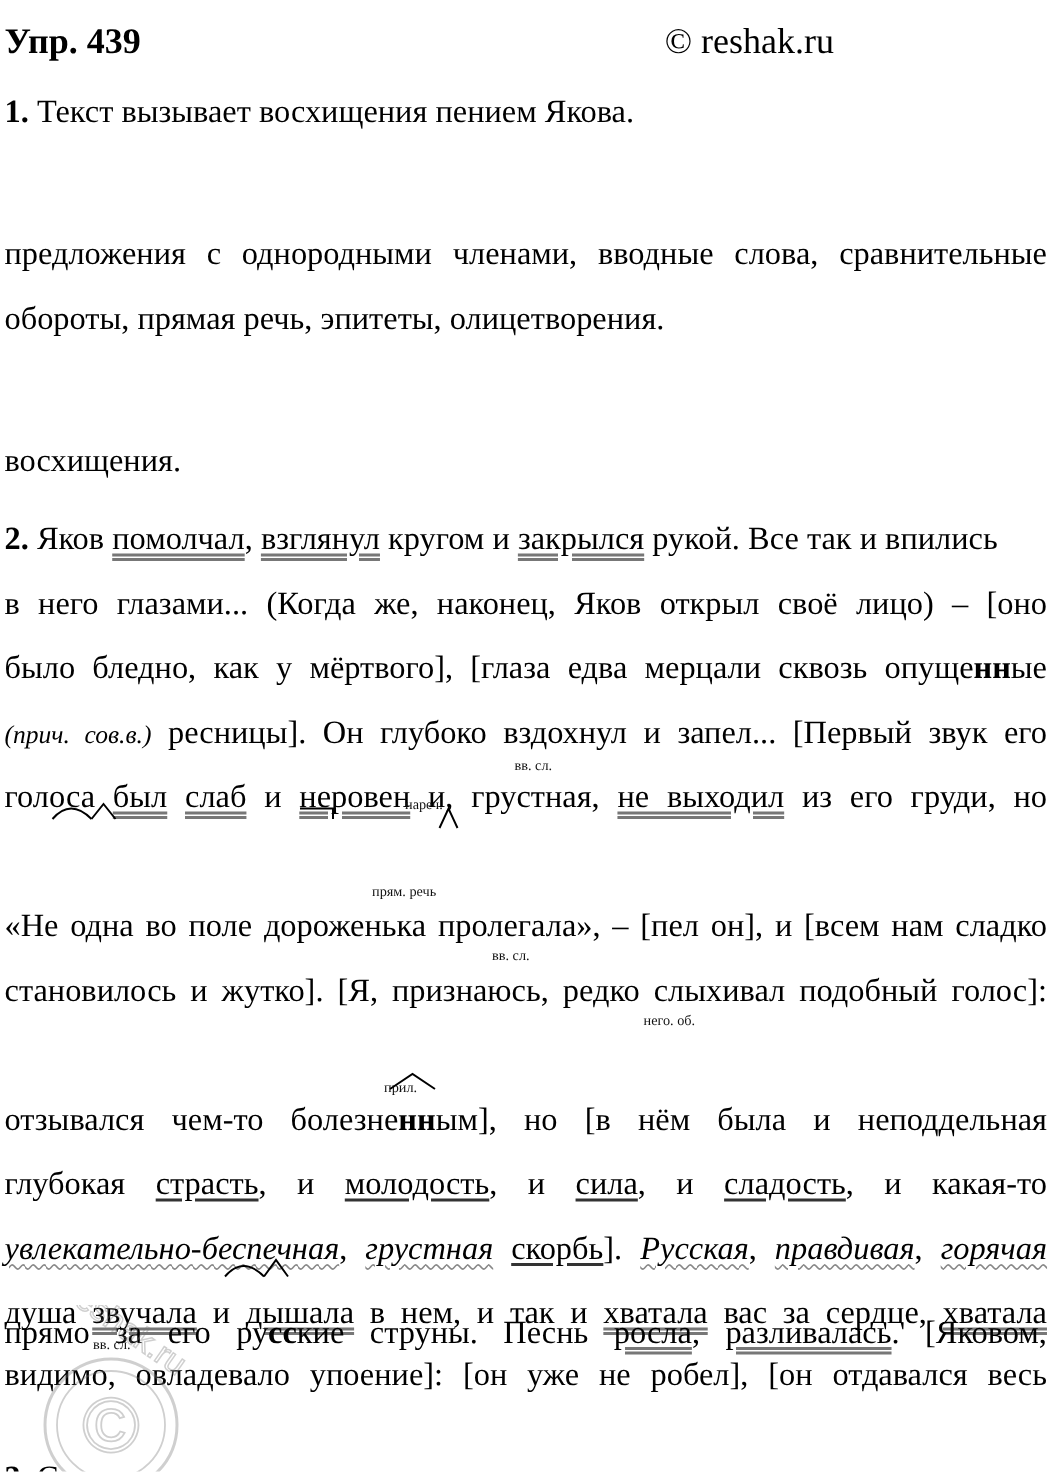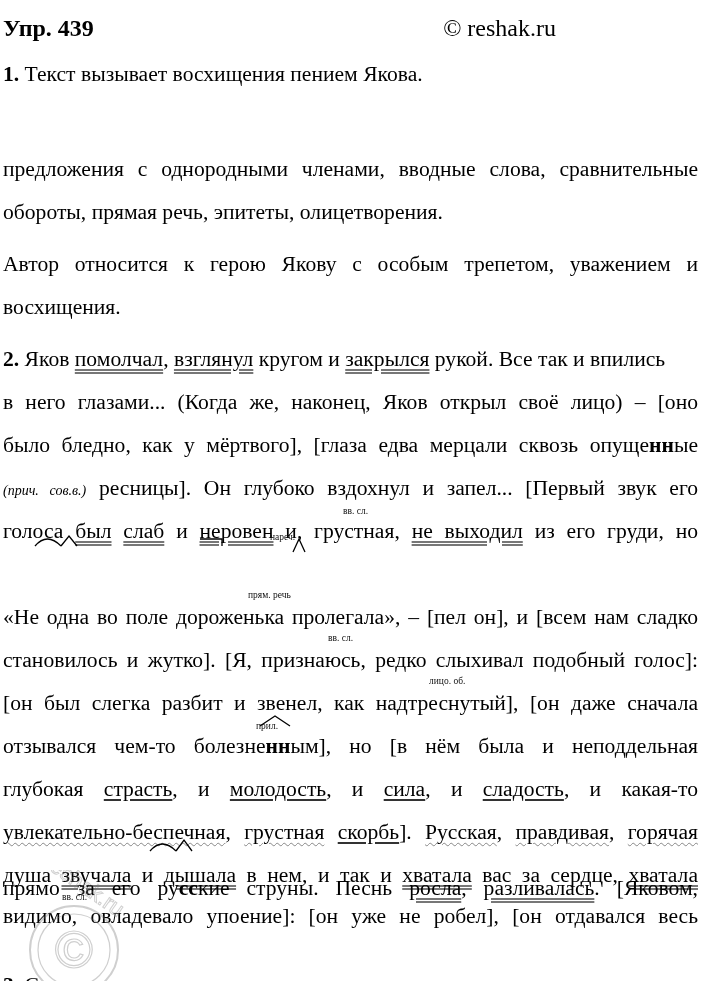--- a/index.html
+++ b/index.html
@@ -9,23 +9,23 @@
   .hdr { position: absolute; top: 0; left: 3px; right: 3px; height: 32px;
          font-size: 24px; line-height: 32px; }
   .hdr .title { position: absolute; left: 0; top: -3px; font-weight: bold; }
   .hdr .site { position: absolute; right: 0; top: -3px; }
   .line { position: absolute; left: 3px; width: 695px; font-size: 21.6px;
           line-height: 26px; white-space: nowrap; }
   .just { text-align: justify; text-align-last: justify; }
   .b { font-weight: bold; }
   .u1 { text-decoration: underline; text-decoration-color: #333; text-underline-offset: 3px; }
   .u2 { text-decoration: underline double; text-decoration-color: #777; text-underline-offset: 3px; }
-  .wavy { text-decoration: underline wavy; text-decoration-color: #888; text-decoration-thickness: 1px; text-underline-offset: 3px; }
+  .wavy { text-decoration: underline wavy; text-decoration-color: #888; text-decoration-thickness: 1px; text-underline-offset: 3px; font-style: italic; }
   .note { position: absolute; font-size: 9.5px; line-height: 10px; color: #111; padding-left: 40px; }
-  .ital { font-style: italic; font-size: 14px; }
+  .ital { font-style: italic; font-size: 17px; }
   svg.mark { position: absolute; overflow: visible; }
   .wm { position: absolute; left: 12px; top: 855px; width: 150px; height: 126px; opacity: 0.35; pointer-events: none; }
 </style>
 </head>
 <body>
 
 <div class="page">
 
   <div class="hdr">
     <span class="title">Упр. 439</span>
@@ -33,21 +33,20 @@
   </div>
 
   <div class="line" style="top:46px">
     <span class="b">1.</span>
     <span>Текст вызывает восхищения пением Якова.</span>
   </div>
 
   <div class="line" style="top:184px">обороты, прямая речь, эпитеты, олицетворения.</div>
   <div class="line just" style="top:141px">предложения с однородными членами, вводные слова, сравнительные</div>
 
-  <div class="line just" style="top:236px">Автор относится к герою Якову с особым трепетом, уважением и</div>
   <div class="line" style="top:279px">восхищения.</div>
 
   <div class="line" style="top:331px">
     <span class="b">2.</span>
     <span>Яков</span>
     <span class="u2">помолчал</span><span>,</span>
     <span class="u2">взглянул</span>
     <span>кругом и</span>
     <span class="u2">закрылся</span>
     <span>рукой. Все так и впились</span>
@@ -85,22 +84,21 @@
     <path d="M93 18 L99 5 L105 18" fill="none" stroke="#000" stroke-width="1.3"></path>
   </svg>
   <div class="note" style="left:230px;top:517px">нареч.</div>
 
   <div class="note" style="left:208px;top:575px">прям. речь</div>
   <div class="line just" style="top:589px">«Не одна во поле дороженька пролегала», – [пел он], и [всем нам сладко</div>
 
   <div class="note" style="left:288px;top:618px">вв. сл.</div>
   <div class="line just" style="top:632px">становилось и жутко]. [Я, признаюсь, редко слыхивал подобный голос]:</div>
 
-  <div class="note" style="left:389px;top:661px">лицо. об.</div>
-  <div class="line just" style="top:675px">[он был слегка разбит и звенел, как надтреснутый], [он даже сначала</div>
+  <div class="note" style="left:389px;top:661px">него. об.</div>
 
   <div class="note" style="left:216px;top:706px">прил.</div>
   <svg class="mark" style="left:258px;top:698px" width="40" height="14">
     <path d="M2 13 L17 3 L32 13" fill="none" stroke="#000" stroke-width="1.3"></path>
   </svg>
   <div class="line just" style="top:718px">
     <span>отзывался чем-то болезне</span><span class="b">нн</span><span>ым], но [в нём была и неподдельная</span>
   </div>
 
   <div class="line just" style="top:761px">

